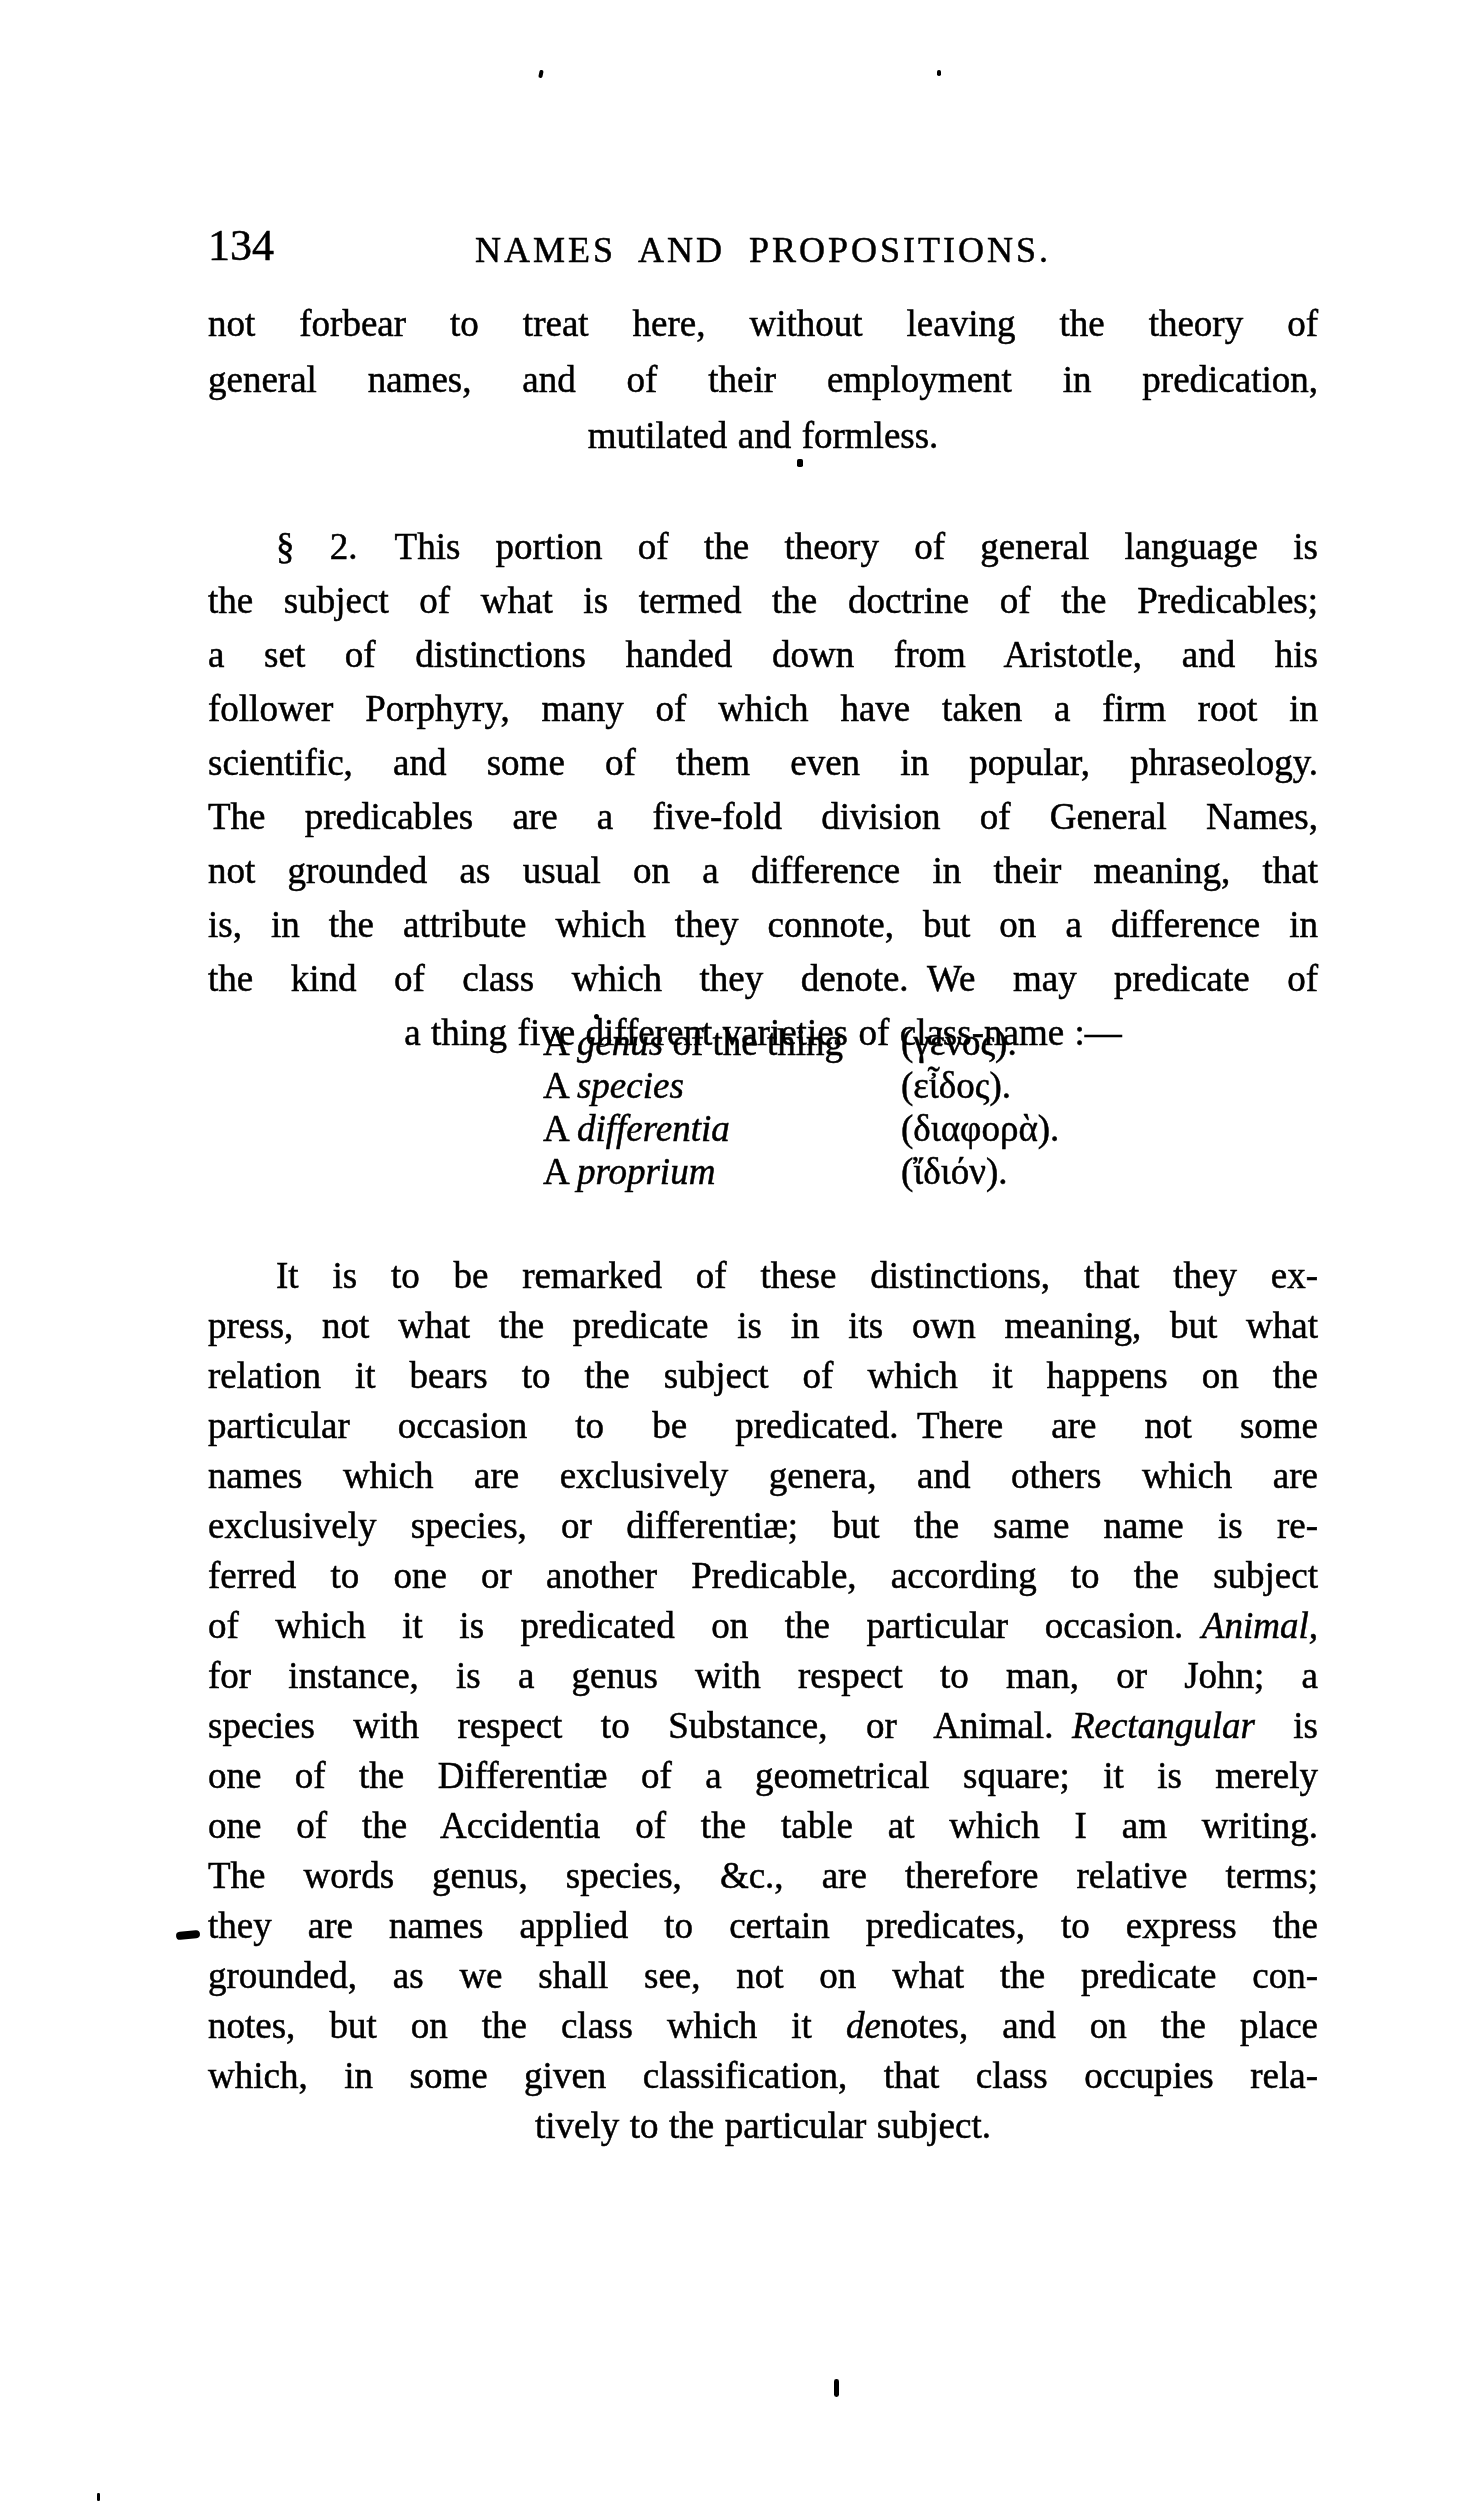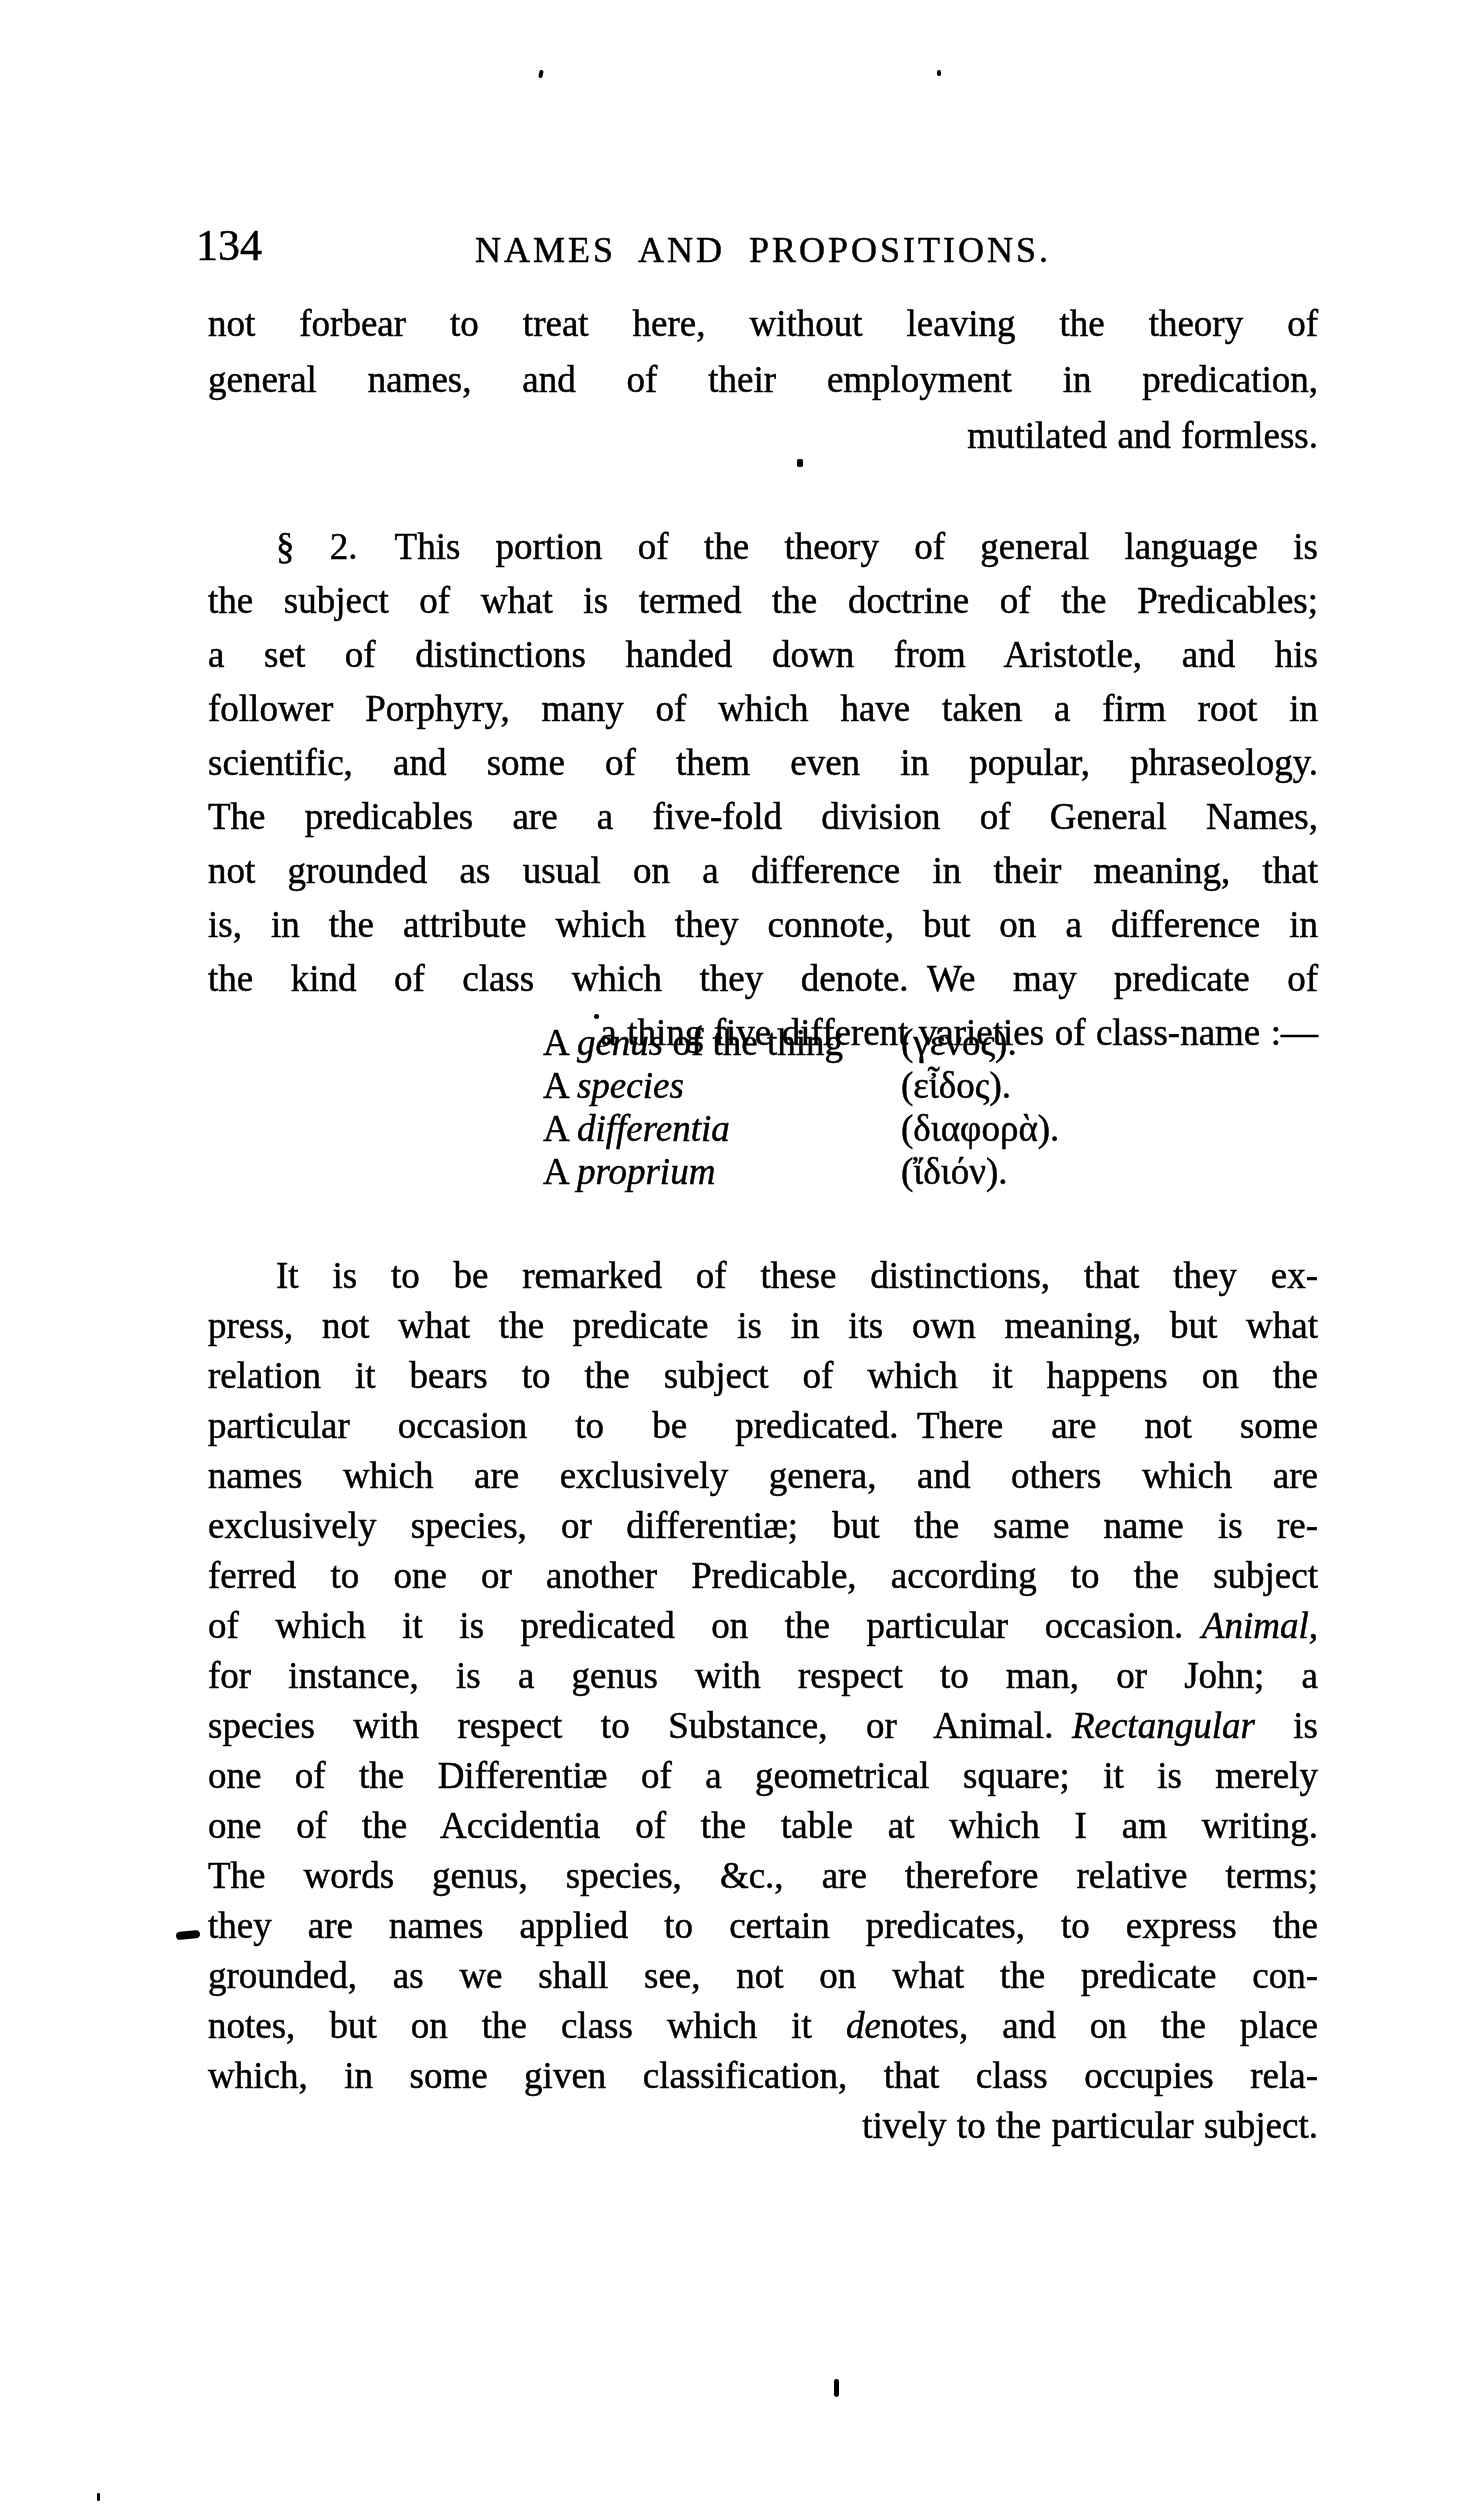--- a/index.html
+++ b/index.html
@@ -8,21 +8,21 @@
     width:1477px;height:2512px;
     background:#ffffff;
     overflow:hidden;
     font-family:"Liberation Serif","DejaVu Serif",serif;
     color:#000;
   }
   .page *{box-sizing:border-box;}
 
   
   .page-number{
-    position:absolute;left:196px;top:224px;
+    position:absolute;left:208px;top:224px;
     font-size:44px;line-height:44px;
     -webkit-text-stroke:0.5px #000;
   }
   .running-title{
     position:absolute;left:208px;top:232px;width:1110px;
     text-align:center;
     font-size:36px;line-height:36px;
     letter-spacing:3px;word-spacing:12px;
     -webkit-text-stroke:0.5px #000;
   }
@@ -41,21 +41,21 @@
   #para-remarks{top:1251px;}
   #para-remarks .line{height:50px;line-height:50px;}
 
   .line{
     width:100%;
     text-align:justify;
     -moz-text-align-last:justify;
     text-align-last:justify;
     white-space:nowrap;
   }
-  .line.no-just{text-align:right;text-align-last:auto;}
+  .line.no-just{text-align:center;text-align-last:auto;}
   .line.indent{padding-left:68px;}
   .it{font-style:italic;}
 
   
   #term-list{
     position:absolute;left:208px;top:1021px;width:1110px;
     font-size:37px;
     -webkit-text-stroke:0.5px #000;
   }
   #term-list .row{position:relative;height:43px;line-height:43px;}

